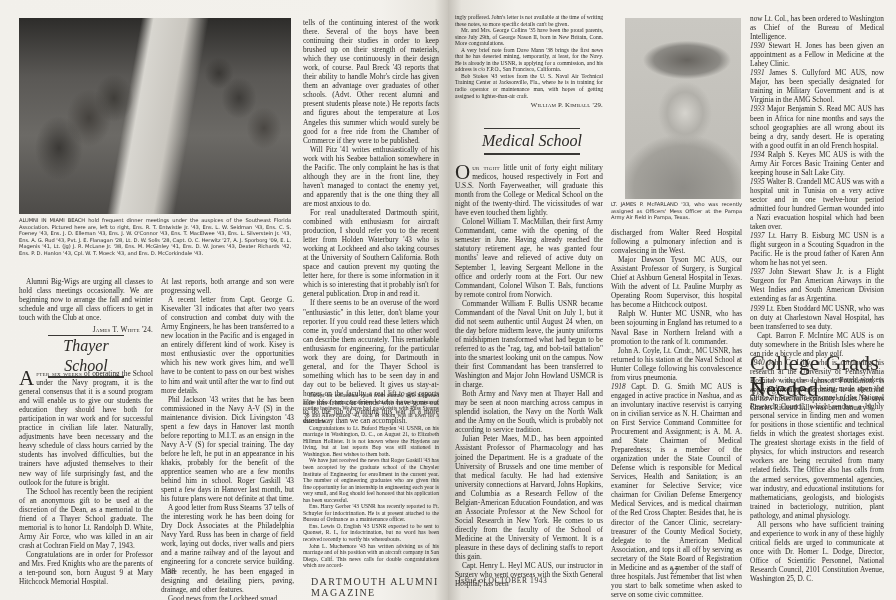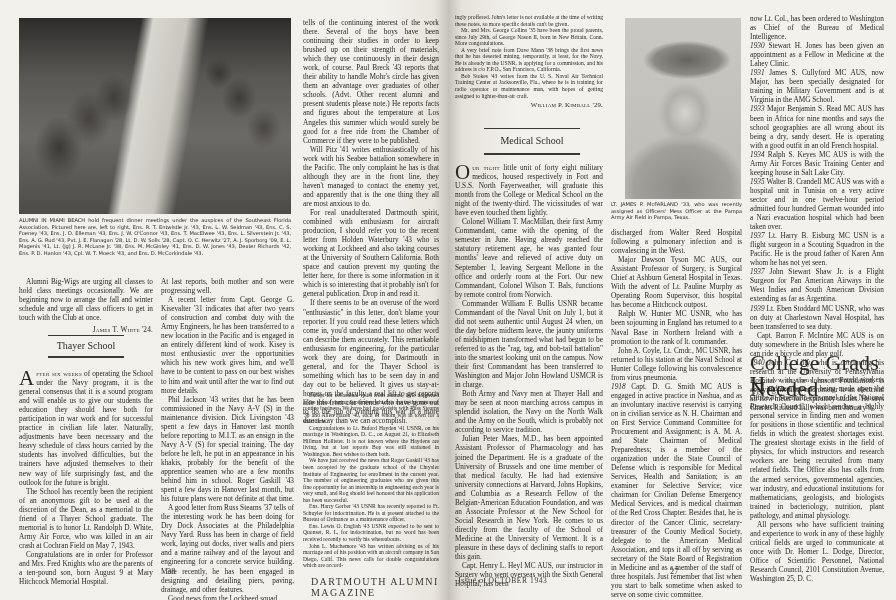--- a/index.html
+++ b/index.html
@@ -30,21 +30,21 @@
     .photo-portrait { left: 177px; top: 18px; width: 116px; height: 181px;
       background:
         radial-gradient(ellipse 36px 42px at 60px 95px, #d6d4ce 0%, #b2b0aa 50%, transparent 75%),
         radial-gradient(ellipse 55px 24px at 62px 42px, #67645f 0%, #8c8a85 60%, transparent 80%),
         radial-gradient(ellipse 70px 60px at 58px 170px, #8e8c87 0%, #a3a19b 70%, transparent 90%),
         linear-gradient(to bottom, #cac8c2 0%, #bdbbb5 100%);
     }
     .caption { position: absolute; font-family: "DejaVu Sans", sans-serif; font-size: 5.15px; line-height: 6.5px; color: #2c2b29; text-align: justify; letter-spacing: -0.05px; }
     .section-head { position: absolute; text-align: center; }
     .section-head .rule { height: 1.4px; background: #3a3835; margin: 0 auto; }
-    .section-head .title { font-size: 10px; line-height: 20px; color: #2d2b28; }
+    .section-head .title { font-style: italic; font-size: 16px; line-height: 20px; color: #2d2b28; }
     .dropcap { float: left; font-size: 21px; line-height: 16px; margin: 1px 2px 0 0; }
     .smallcaps { font-variant: small-caps; letter-spacing: 0.3px; }
     .year { font-style: italic; }
     .folio { position: absolute; font-size: 8.5px; color: #3a3835; }
     .footer-mag { position: absolute; font-size: 10px; letter-spacing: 1.4px; color: #3a3835; }
     .footer-issue { position: absolute; font-size: 9px; color: #3a3835; }
     .footer-issue .it { }
     .footer-issue .sc { letter-spacing: 0.6px; font-size: 7.5px; margin-top: 47px; }
     .grads-head { position: absolute; font-size: 22px; color: #2d2b28; letter-spacing: 0.2px; }
   </style>
@@ -70,21 +70,21 @@
 
     <div class="col" style="left:19px; top:369px; width:134px;">
       <p class="noindent">
         <span class="dropcap">A</span><span class="smallcaps">fter six weeks</span><span> of operating the School under the Navy program, it is the general consensus that it is a sound program and will enable us to give our students the education they should have both for participation in war work and for successful practice in civilian life later. Naturally, adjustments have been necessary and the heavy schedule of class hours carried by the students has involved difficulties, but the trainers have adjusted themselves to their new way of life surprisingly fast, and the outlook for the future is bright.</span>
       </p>
       <p>The School has recently been the recipient of an anonymous gift to be used at the discretion of the Dean, as a memorial to the friend of a Thayer School graduate. The memorial is to honor Lt. Randolph D. White, Army Air Force, who was killed in an air crash at Cochran Field on May 7, 1943.</p>
       <p>Congratulations are in order for Professor and Mrs. Fred Knights who are the parents of a ten-pound son, born August 9 at Mary Hitchcock Memorial Hospital.</p>
     </div>
 
     <div class="col" style="left:161px; top:277px; width:133px;">
-      <p class="noindent">At last reports, both mother and son were progressing well.</p>
+      <p class="noindent">At last reports, both arrange and son were progressing well.</p>
       <p>A recent letter from Capt. George G. Kisevalter '31 indicates that after two years of construction and combat duty with the Army Engineers, he has been transferred to a new location in the Pacific and is engaged in an entirely different kind of work. Kisey is most enthusiastic over the opportunities which his new work gives him, and we'll have to be content to pass on our best wishes to him and wait until after the war to find out more details.</p>
       <p>Phil Jackson '43 writes that he has been commissioned in the Navy A-V (S) in the maintenance division. Dick Livingston '43 spent a few days in Hanover last month before reporting to M.I.T. as an ensign in the Navy A-V (S) for special training. The day before he left, he put in an appearance in his khakis, probably for the benefit of the apprentice seamen who are a few months behind him in school. Roger Gaskill '43 spent a few days in Hanover last month, but his future plans were not definite at that time.</p>
       <p>A good letter from Russ Stearns '37 tells of the interesting work he has been doing for Dry Dock Associates at the Philadelphia Navy Yard. Russ has been in charge of field work, laying out docks, river walls and piers and a marine railway and of the layout and engineering for a concrete service building. More recently, he has been engaged in designing and detailing piers, paving, drainage, and other features.</p>
       <p>Good news from the Lockheed squad</p>
     </div>
 
     <div class="col" style="left:303px; top:18px; width:136px;">
       <p class="noindent">tells of the continuing interest of the work there. Several of the boys have been continuing their studies in order to keep brushed up on their strength of materials, which they use continuously in their design work, of course. Paul Breck '43 reports that their ability to handle Mohr's circle has given them an advantage over graduates of other schools. (Advt. Other recent alumni and present students please note.) He reports facts and figures about the temperature at Los Angeles this summer which would surely be good for a free ride from the Chamber of Commerce if they were to be published.</p>
       <p>Will Pitz '41 writes enthusiastically of his work with his Seabee battalion somewhere in the Pacific. The only complaint he has is that although they are in the front line, they haven't managed to contact the enemy yet, and apparently that is the one thing they all are most anxious to do.</p>
       <p>For real unadulterated Dartmouth spirit, combined with enthusiasm for aircraft production, I should refer you to the recent letter from Holden Waterbury '43 who is working at Lockheed and also taking courses at the University of Southern California. Both space and caution prevent my quoting the letter here, for there is some information in it which is so interesting that it probably isn't for general publication. Drop in and read it.</p>

